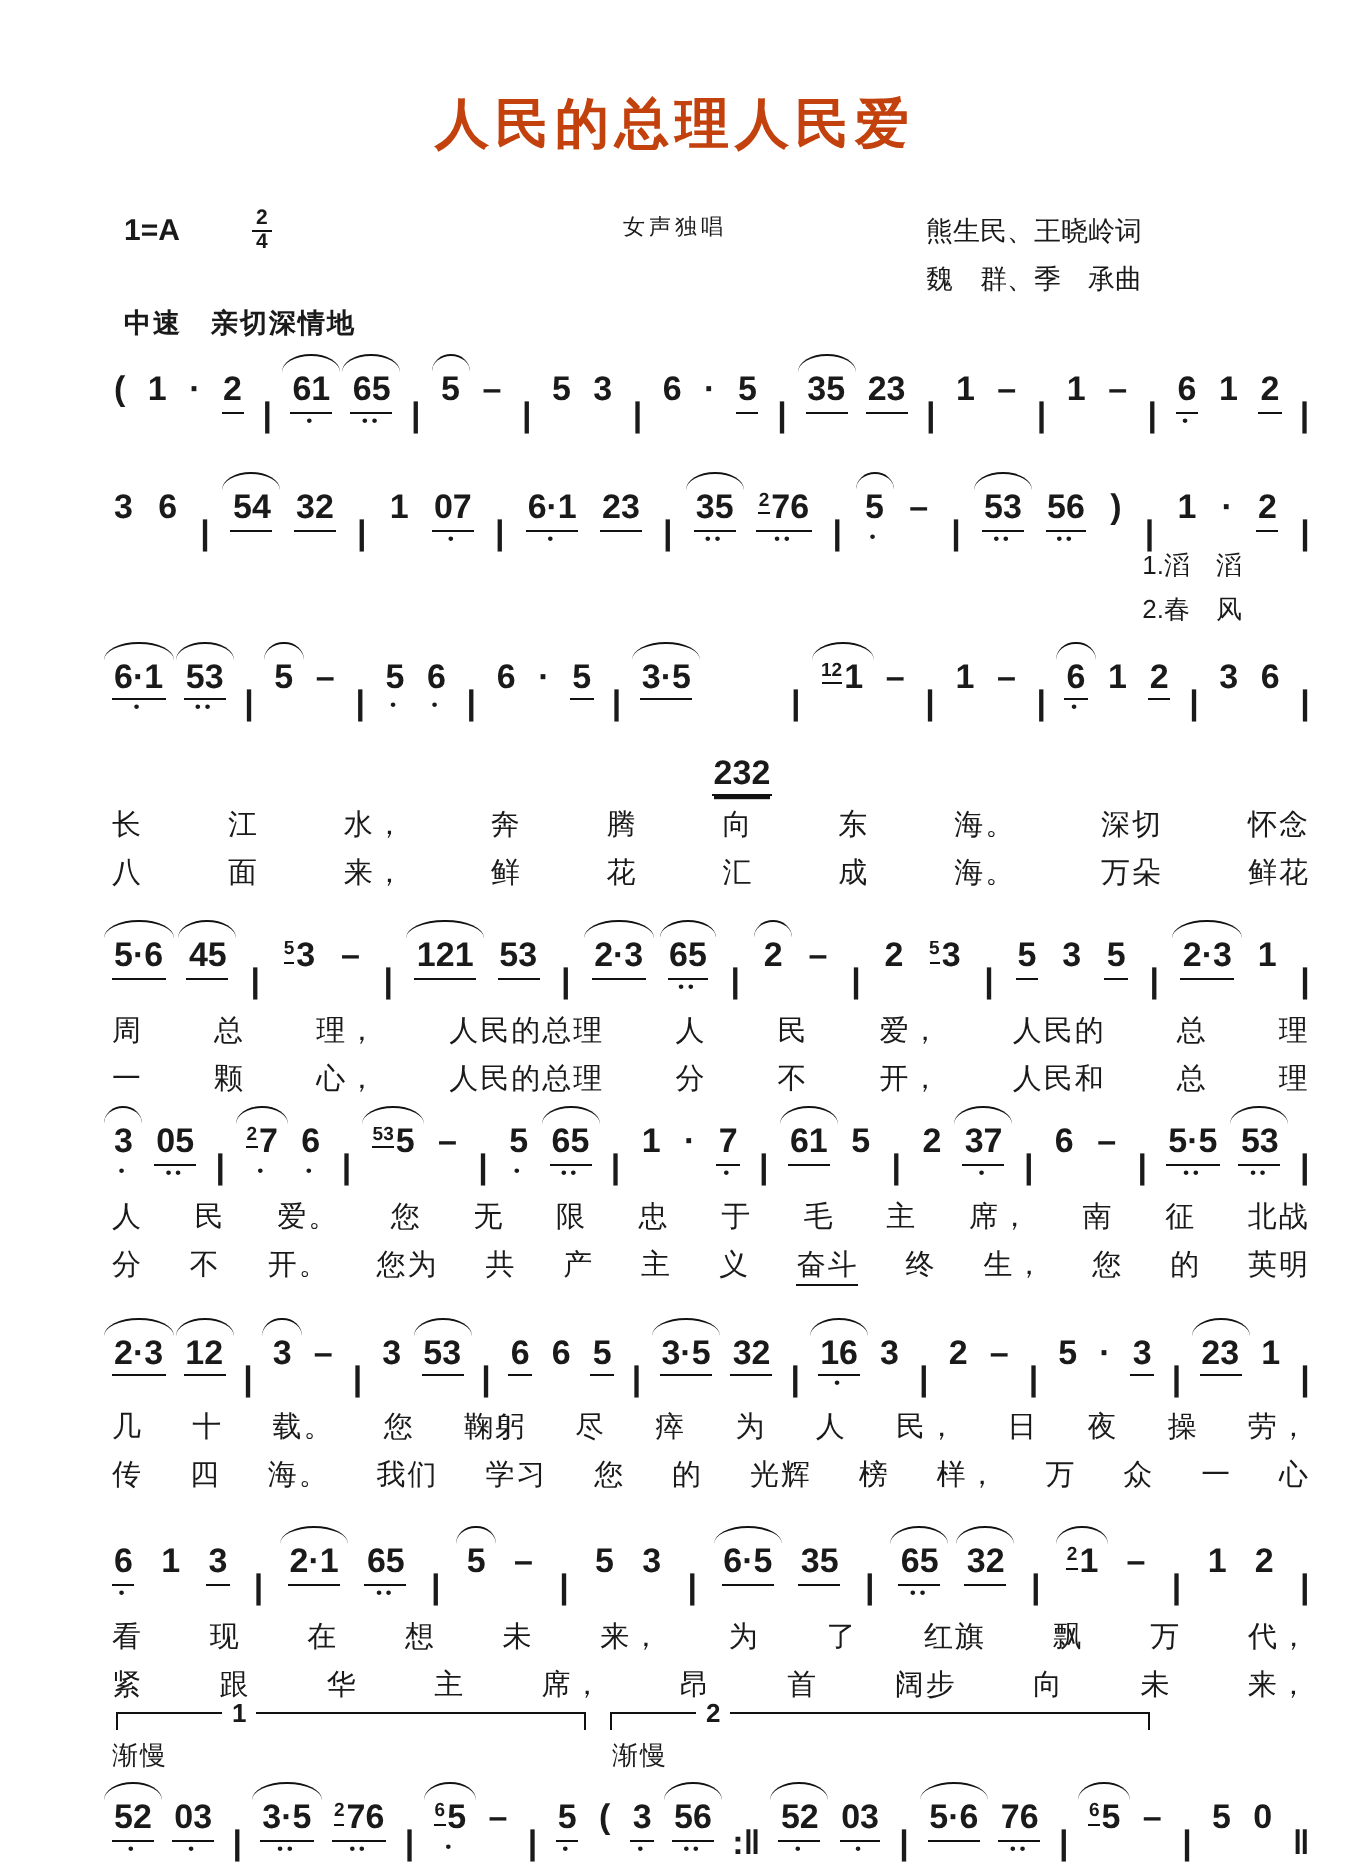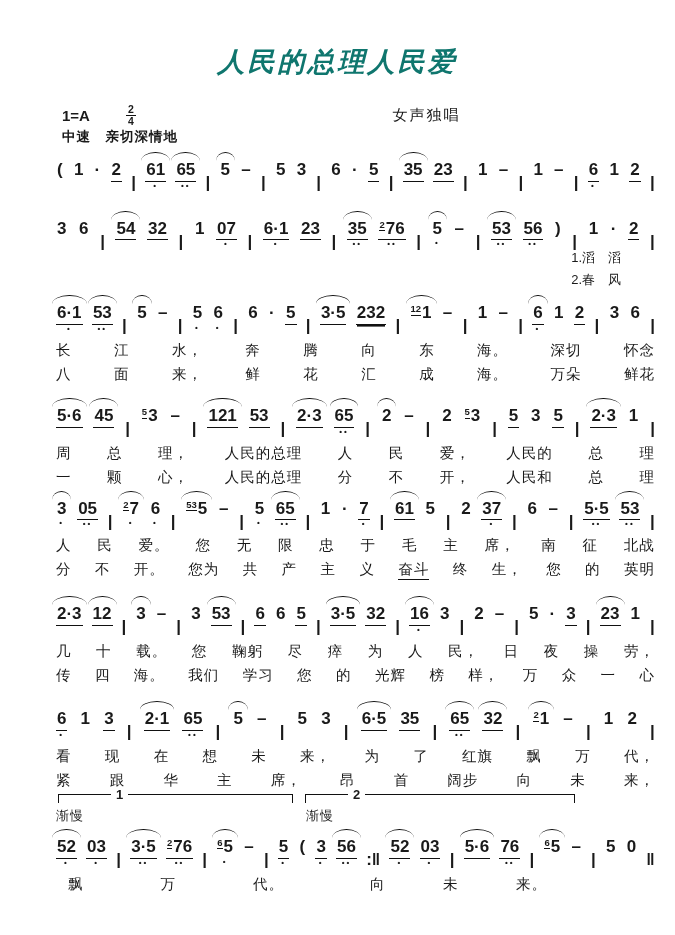--- a/index.html
+++ b/index.html
@@ -11,31 +11,31 @@
   .title{
     text-align:center;margin-top:44px;font-size:27px;font-weight:bold;
     letter-spacing:3px;color:#7E1818;
     font-family:"DejaVu Serif","Liberation Serif",serif;
   }
   .meta{display:flex;align-items:flex-start;margin:24px 34px 0 62px;}
   .key{width:150px;font-weight:bold;font-size:15px;display:flex;align-items:center;gap:33px;}
   .frac{display:inline-flex;flex-direction:column;line-height:1;font-size:10.5px;
         font-weight:bold;text-align:center;margin-left:3px;}
   .frac .num{border-bottom:1.2px solid #111;padding:0 2px;}
-  .form{flex:1;text-align:center;font-size:15px;letter-spacing:2px;padding-top:2px;}
+  .form{flex:1;text-align:center;font-size:11px;letter-spacing:2px;padding-top:2px;}
   .credits{width:178px;font-size:13.5px;line-height:1.75;}
   .tempo{margin:2px 0 0 62px;font-weight:bold;font-size:13.5px;letter-spacing:1px;}
   .score{padding:0 20px 0 56px;}
   .sys{position:relative;}
   .notes{display:flex;justify-content:space-between;align-items:flex-start;padding-top:13px;}
   .tok{position:relative;display:inline-flex;flex-direction:column;align-items:center;
        font-weight:bold;font-size:17px;line-height:1.1;}
   .tok .tx{padding:0 1px 1px;white-space:nowrap;}
   .u1{border-bottom:1.6px solid #111;}
-  .u2{border-bottom:1.6px solid #111;box-shadow:0 2.6px 0 -1px #111;}
+  .u2{border-bottom:1.6px solid #111;box-shadow:0 2.6px 0 -1px #111;margin-top:48px;}
   .dd{font-size:8px;line-height:5px;letter-spacing:2px;margin-top:1px;}
   .g{display:inline-block;font-size:9.5px;font-weight:bold;border-bottom:1px solid #111;
      margin-right:1px;transform:translateY(-6px);}
   .bar{font-weight:bold;font-size:17px;line-height:1.1;padding-top:13px;white-space:nowrap;}
   .tok.s::before{
     content:"";position:absolute;top:-9px;left:-4px;right:-4px;height:8px;
     border-top:1.5px solid #111;border-radius:50% 50% 0 0/100% 100% 0 0;
   }
   .lyr{display:flex;justify-content:space-between;margin-top:5px;font-size:14.5px;}
   .ly{letter-spacing:1px;white-space:nowrap;}
@@ -63,31 +63,35 @@
   .slow{position:absolute;top:0;font-weight:normal;font-size:13px;letter-spacing:1px;}
   .slow.a{left:0;}
   .slow.b{left:250px;}
   .lyr8{display:flex;margin-top:5px;font-size:14.5px;}
   .l8a{width:300px;display:flex;justify-content:space-between;padding:0 72px 0 12px;box-sizing:border-box;}
   .l8b{flex:1;display:flex;justify-content:space-between;padding:0 108px 0 14px;box-sizing:border-box;}
 </style>
 </head>
 <body>
 
-<div class="title" style="color: #0f766e; font-style: italic;">人民的总理人民爱</div>
+<div class="title" style="color: #c2410c;">人民的总理人民爱</div>
 
 <div class="meta">
   <div class="key">
     <span>1=A</span>
     <span class="frac">
       <span class="num">2</span>
       <span class="den">4</span>
     </span>
   </div>
   <div class="form">女声独唱</div>
+  <div class="credits">
+    <div>熊生民、王晓岭词</div>
+    <div>魏　群、季　承曲</div>
+  </div>
 </div>
 
 <div class="tempo">中速　亲切深情地</div>
 
 <div class="score">
 
   <div class="sys s1">
     <div class="notes">
         <span class="tok">
           <span class="tx">(</span>

